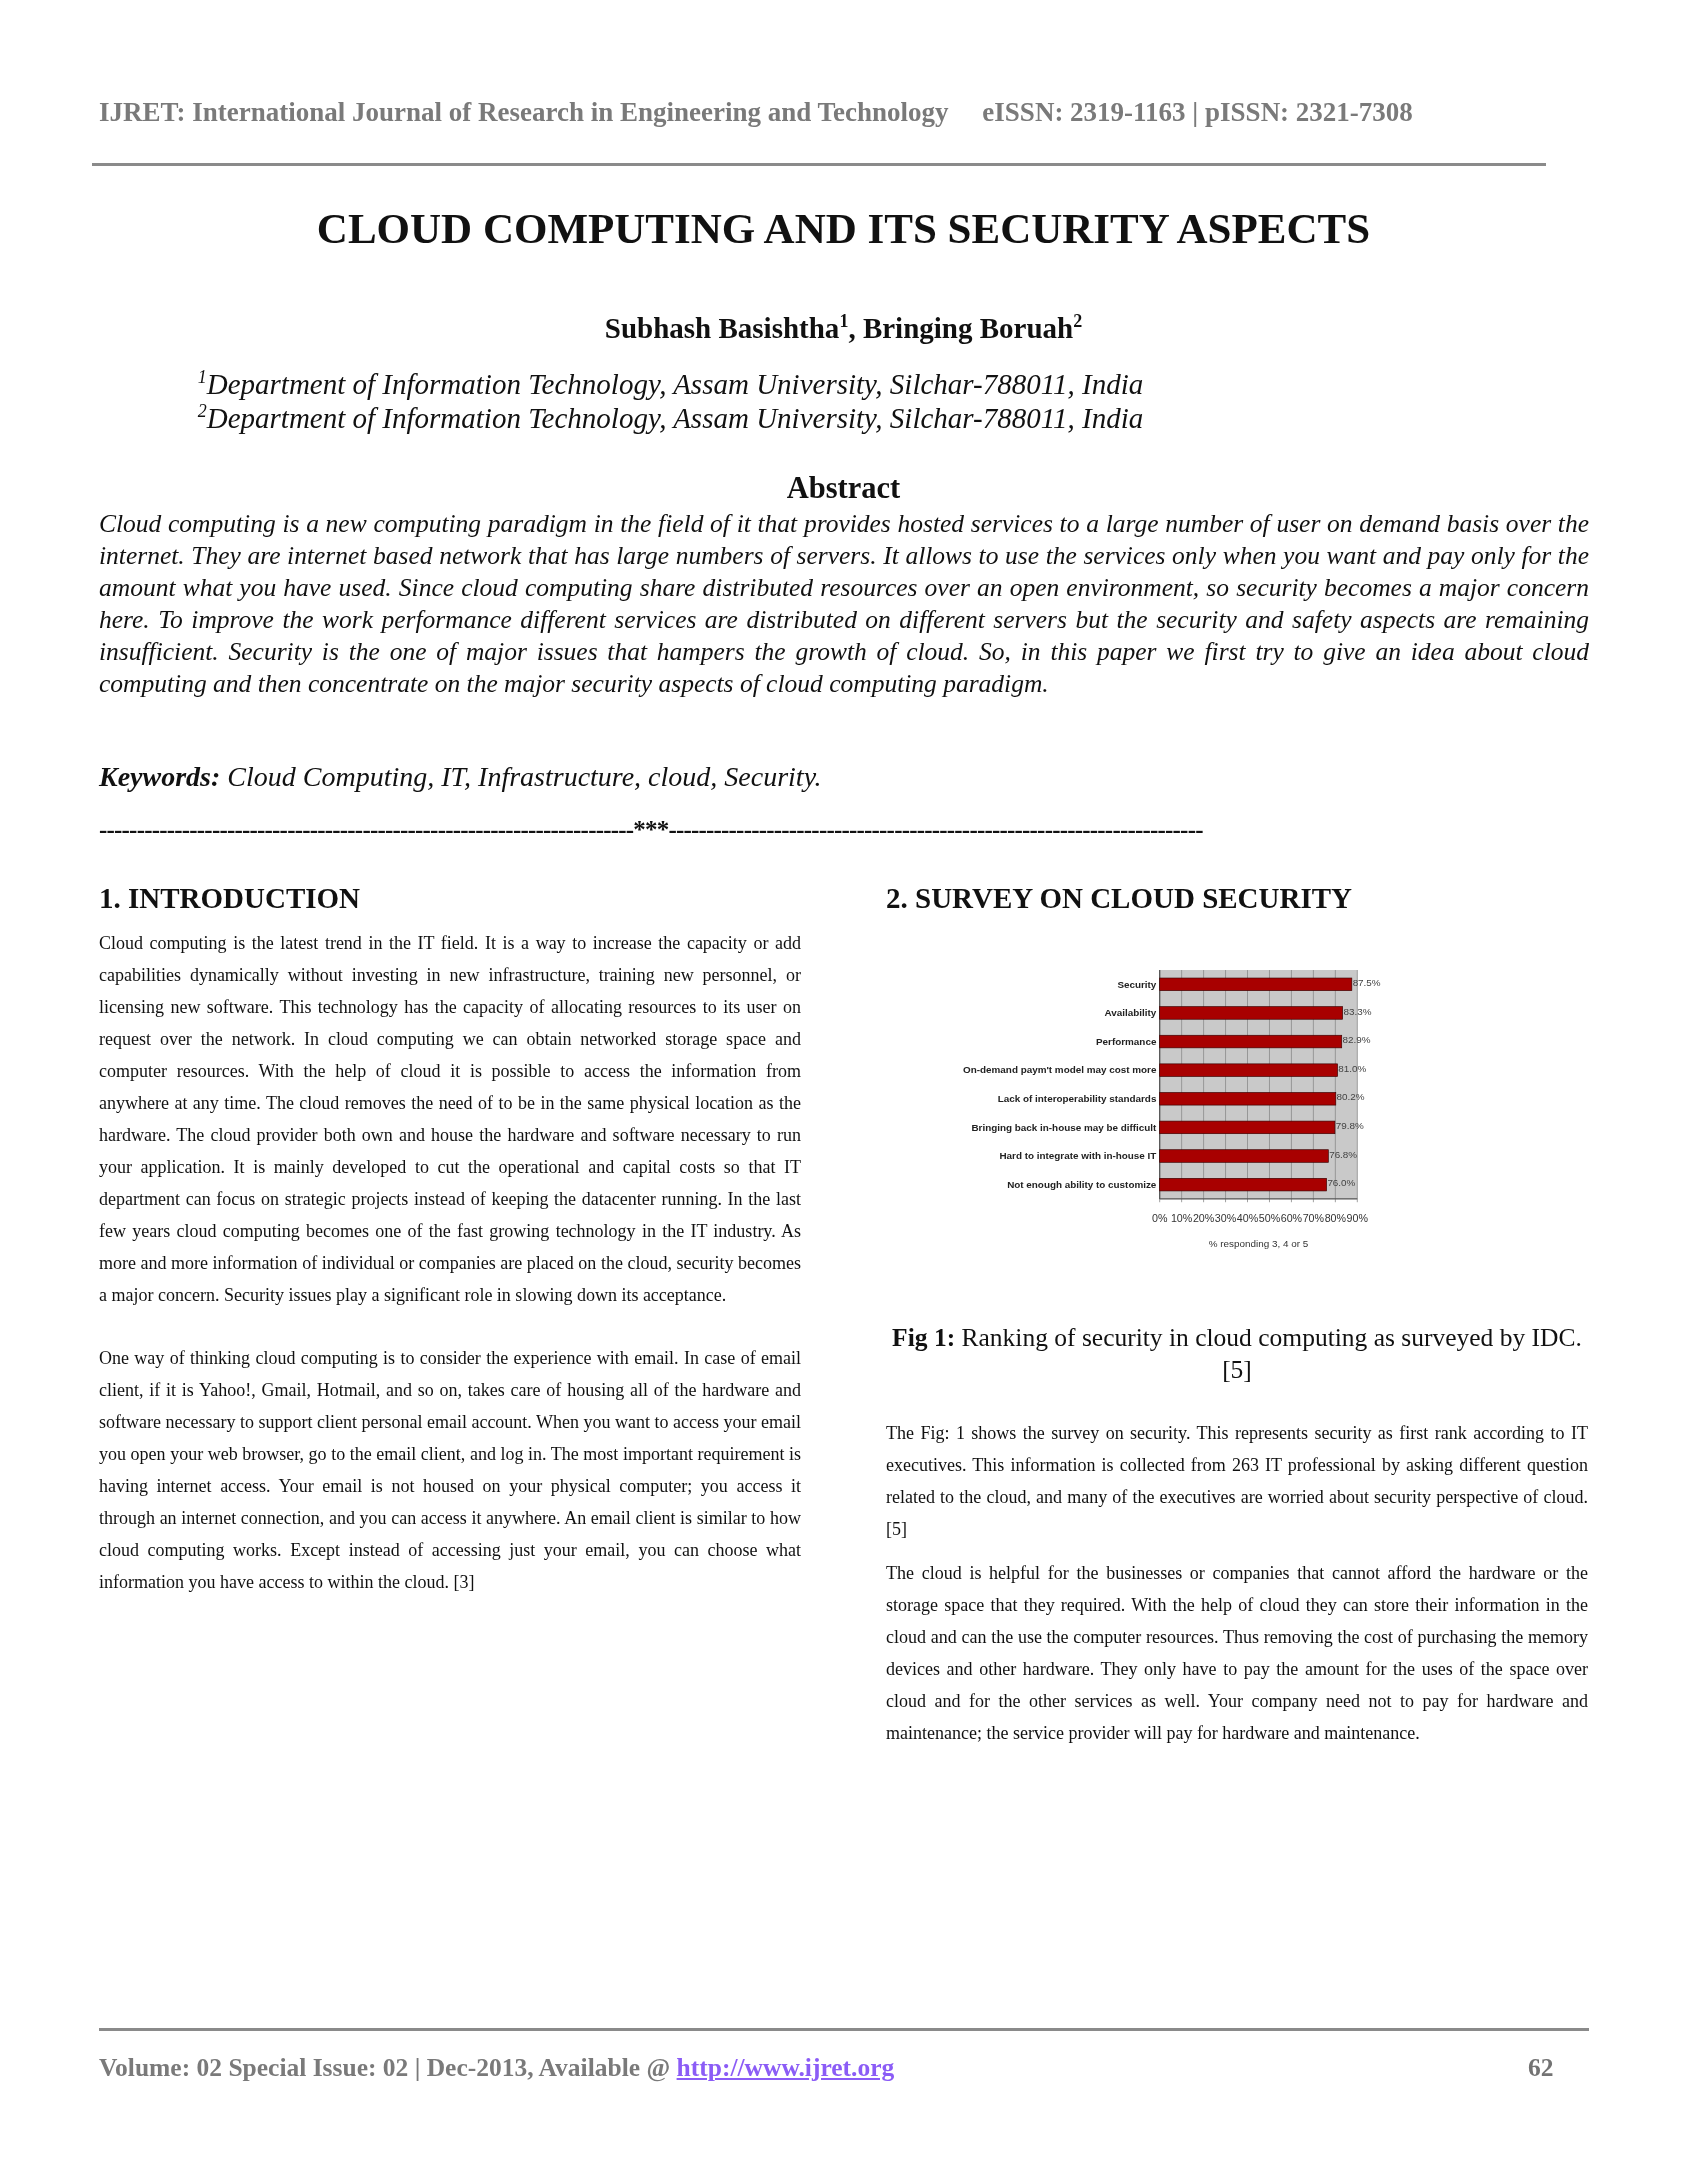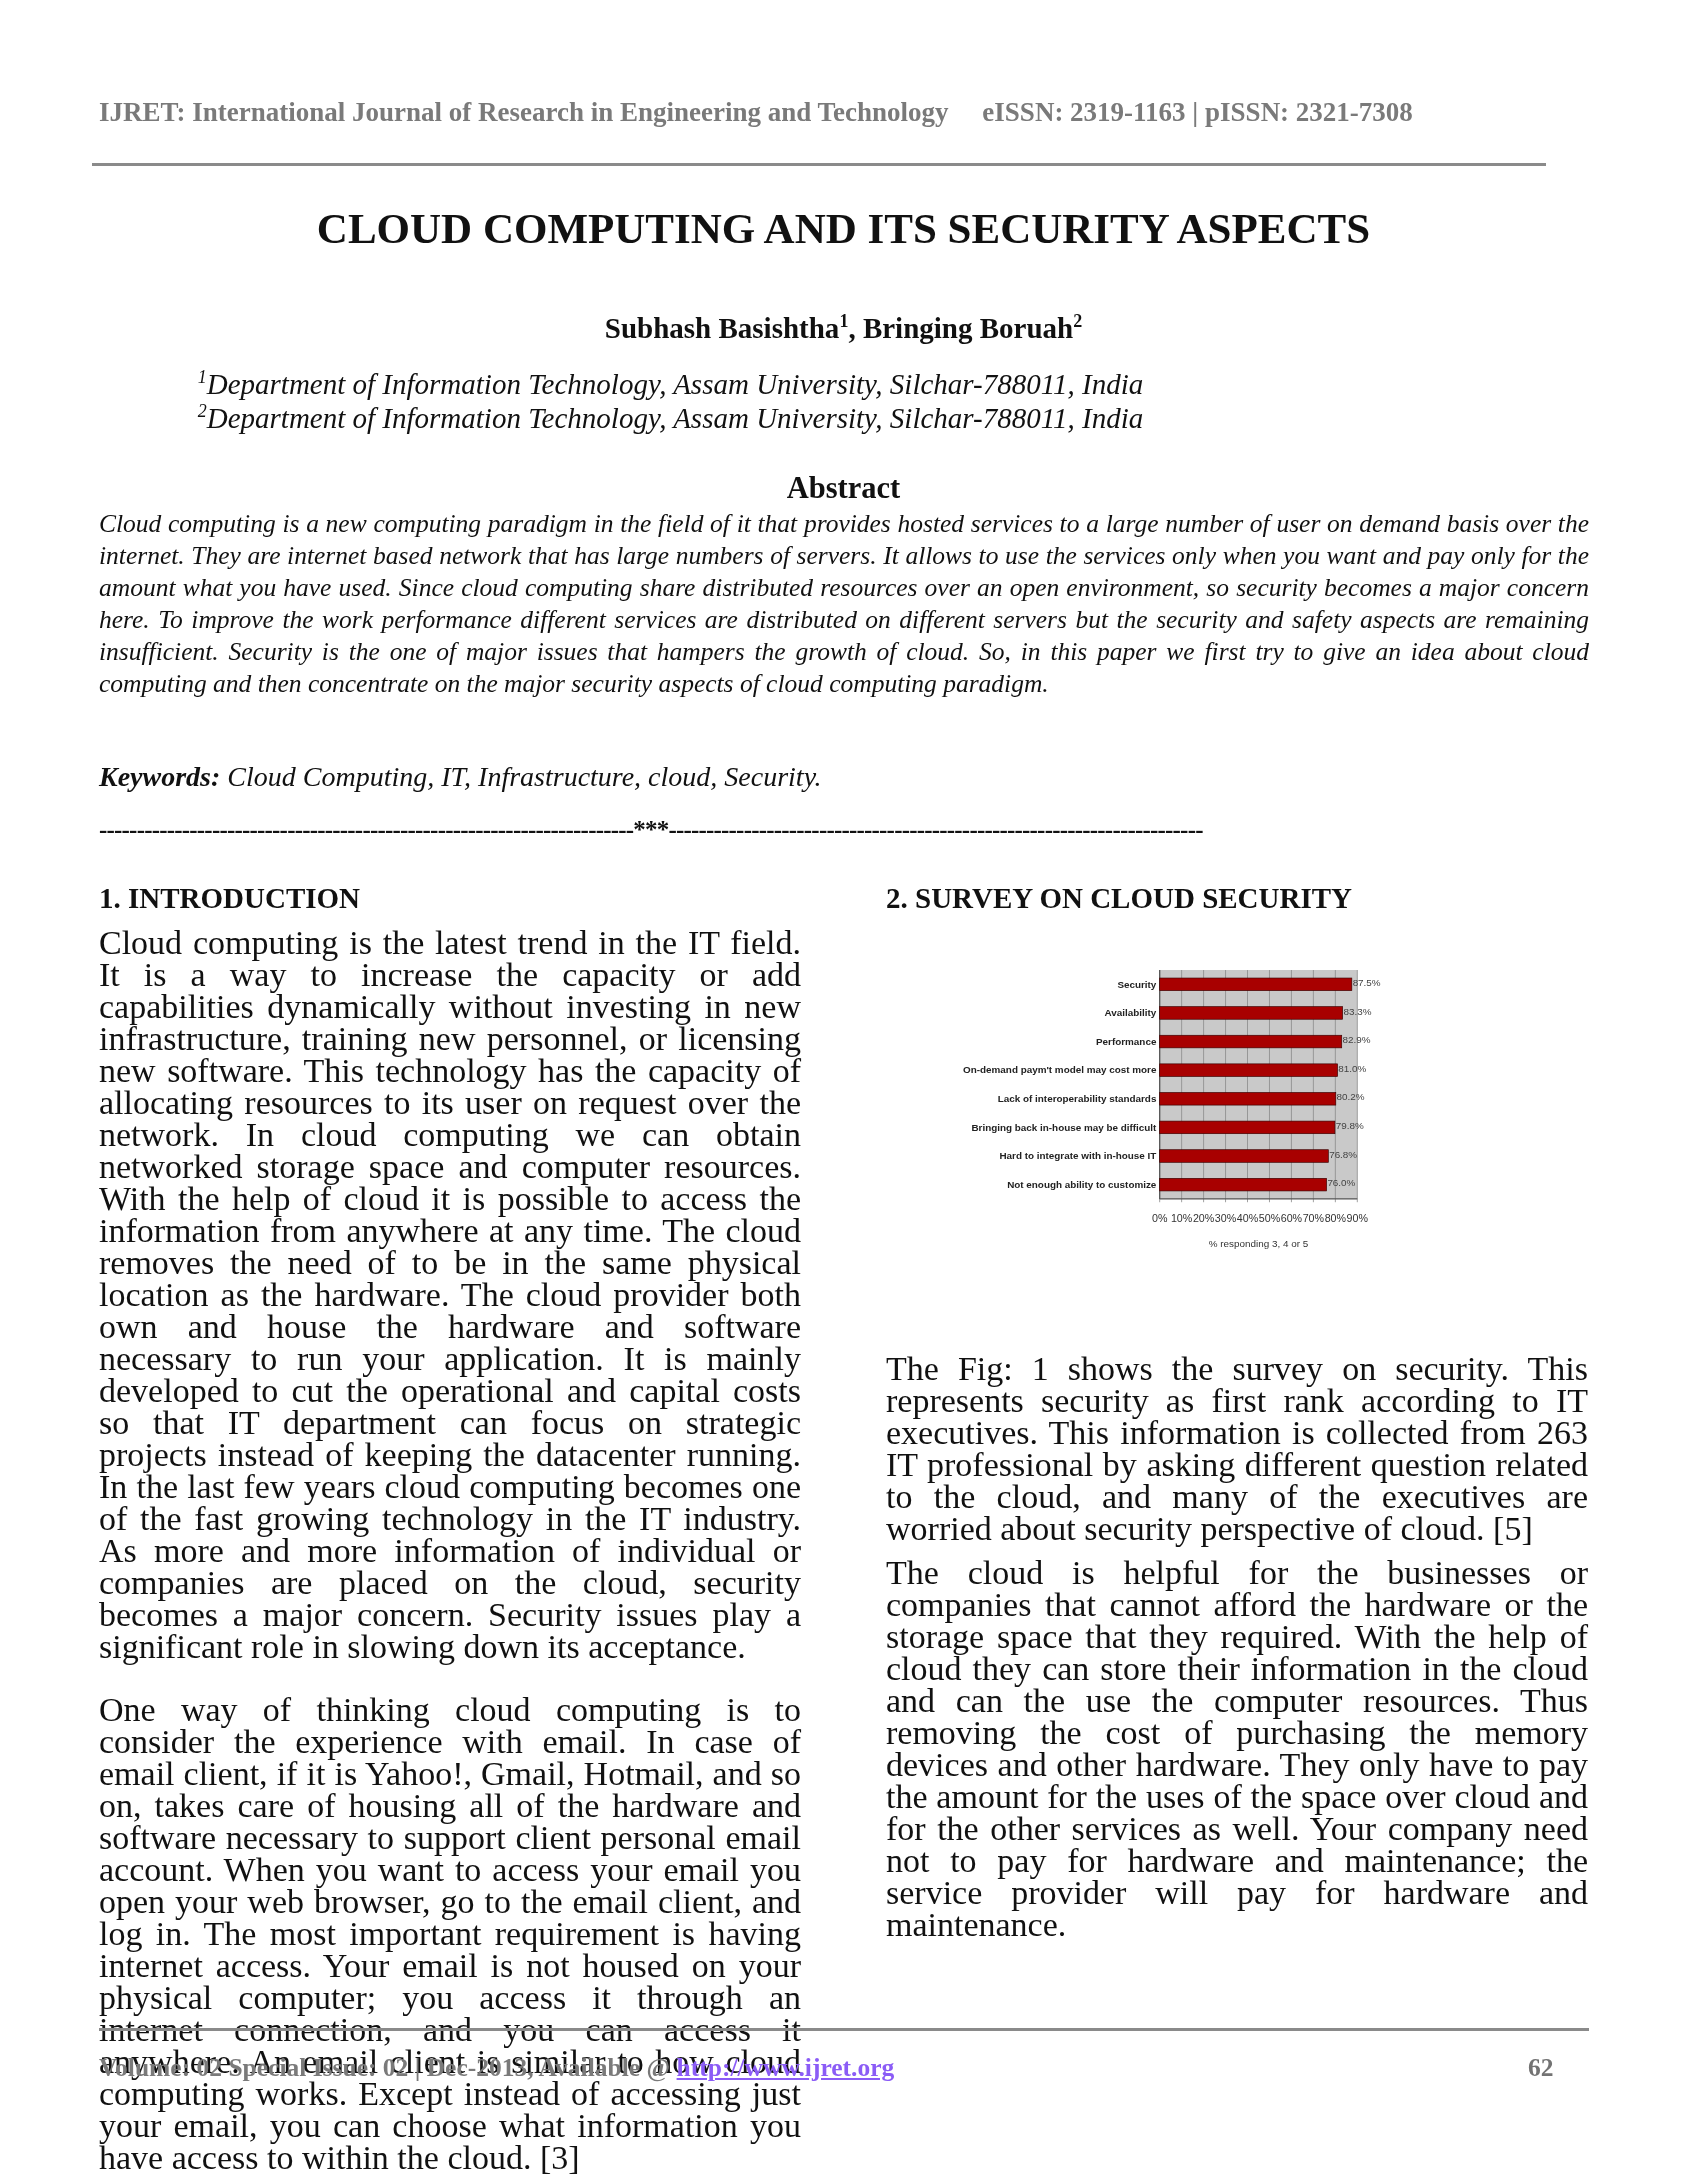--- a/index.html
+++ b/index.html
@@ -15,21 +15,21 @@
   .affil sup { font-size: 18px; }
   .abstract-h { left: 0; width: 1687px; top: 471px; text-align: center; font-size: 30.5px; font-weight: bold; }
   .abstract-body { left: 99px; width: 1490px; top: 508px; font-size: 25.5px; font-style: italic; line-height: 32px; text-align: justify; }
   .keywords { left: 99px; top: 761px; font-size: 28px; font-style: italic; }
   .keywords b { font-weight: bold; }
   .separator { left: 99px; width: 1490px; top: 816px; font-size: 25px; font-weight: bold; white-space: nowrap; overflow: hidden; letter-spacing: -0.8px; }
   .col { position: absolute; width: 702px; }
   .col-left { left: 99px; }
   .col-right { left: 886px; }
   h2.sec { margin: 0; font-size: 29px; font-weight: bold; }
-  p.body { margin: 0; font-size: 34px; line-height: 32px; text-align: justify; }
+  p.body { margin: 0; font-size: 18px; line-height: 32px; text-align: justify; }
   .caption { font-size: 25.5px; line-height: 32px; text-align: center; }
   .caption b { font-weight: bold; }
   .footer { left: 99px; top: 2053px; font-size: 25.5px; font-weight: bold; color: #7a7a7a; }
   .footer a { color: #8b5cf6; text-decoration: underline; }
   .page-num { left: 1528px; top: 2053px; font-size: 25.5px; font-weight: bold; color: #737373; }
   #chart { position: absolute; left: 939px; top: 960px; }
   #chart text { font-family: "Liberation Sans", "DejaVu Sans", sans-serif; }
 </style>
 </head>
 <body>
@@ -104,20 +104,21 @@
     <rect x="268" y="230.23" width="204.79999999999995" height="15.290000000000001" fill="#a80000" stroke="#3a0000" stroke-width="0.8"></rect>
     <text x="264" y="241.875" font-size="12" font-weight="bold" text-anchor="end" fill="#222">Hard to integrate with in-house IT</text>
     <text x="473.79999999999995" y="239.875" font-size="12" fill="#444">76.8%</text>
     <rect x="268" y="264.98" width="202.66666666666663" height="15.290000000000001" fill="#a80000" stroke="#3a0000" stroke-width="0.8"></rect>
     <text x="264" y="276.625" font-size="12" font-weight="bold" text-anchor="end" fill="#222">Not enough ability to customize</text>
     <text x="471.66666666666663" y="274.625" font-size="12" fill="#444">76.0%</text>
     <text x="388" y="348" font-size="12" text-anchor="middle" fill="#333">% responding 3, 4 or 5</text>
   </svg>
 
 <div class="col col-right" style="top:1322px;">
+  <div class="caption"><b>Fig 1:</b><span> Ranking of security in cloud computing as surveyed by IDC. [5]</span></div>
   <p class="body" style="margin-top:31px;">The Fig: 1 shows the survey on security. This represents security as first rank according to IT executives. This information is collected from 263 IT professional by asking different question related to the cloud, and many of the executives are worried about security perspective of cloud. [5]</p>
   <p class="body" style="margin-top:11.5px;">The cloud is helpful for the businesses or companies that cannot afford the hardware or the storage space that they required. With the help of cloud they can store their information in the cloud and can the use the computer resources. Thus removing the cost of purchasing the memory devices and other hardware. They only have to pay the amount for the uses of the space over cloud and for the other services as well. Your company need not to pay for hardware and maintenance; the service provider will pay for hardware and maintenance.</p>
 </div>
 
 <div class="rule" style="top:2028px; left:99px; width:1490px;"></div>
 <div class="abs footer"><span>Volume: 02 Special Issue: 02 | Dec-2013, Available @ </span><a>http://www.ijret.org</a></div>
 <div class="abs page-num">62</div>
 
 
 </body></html>

